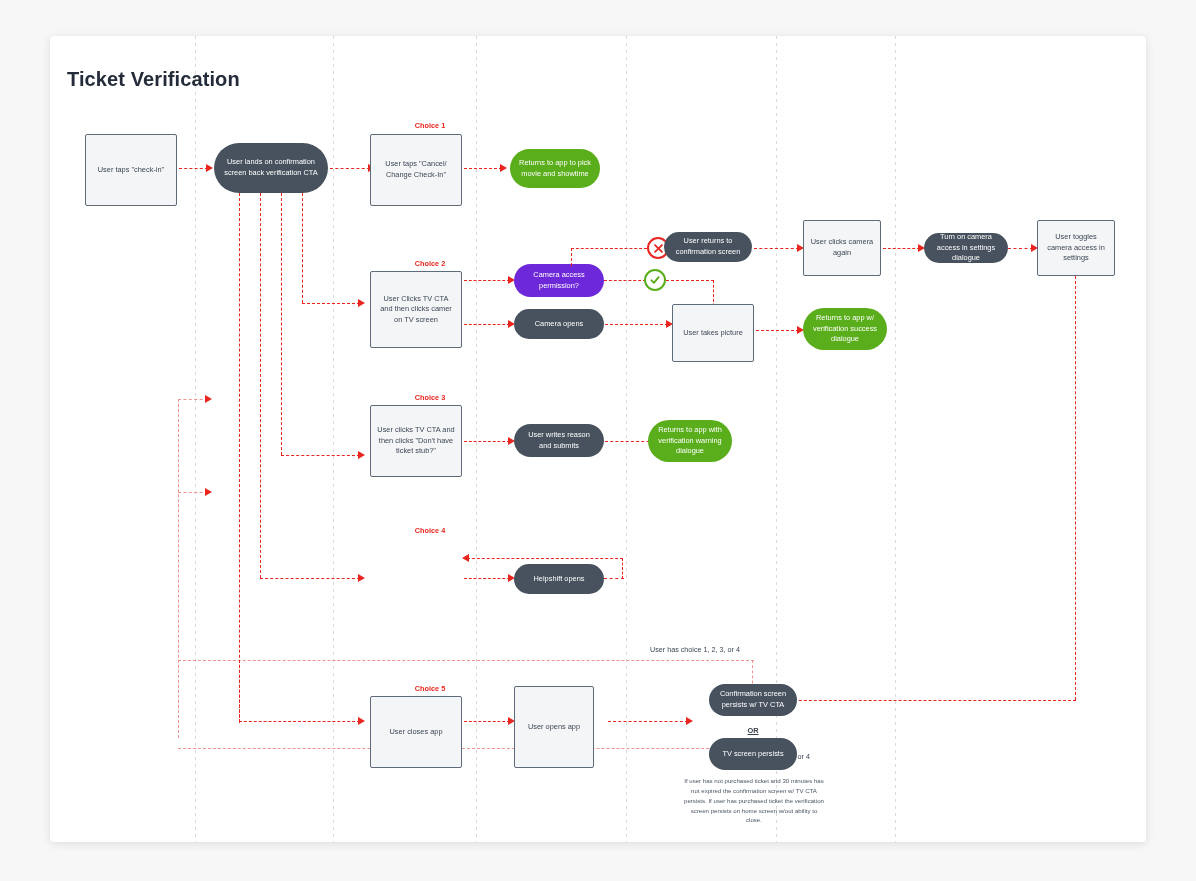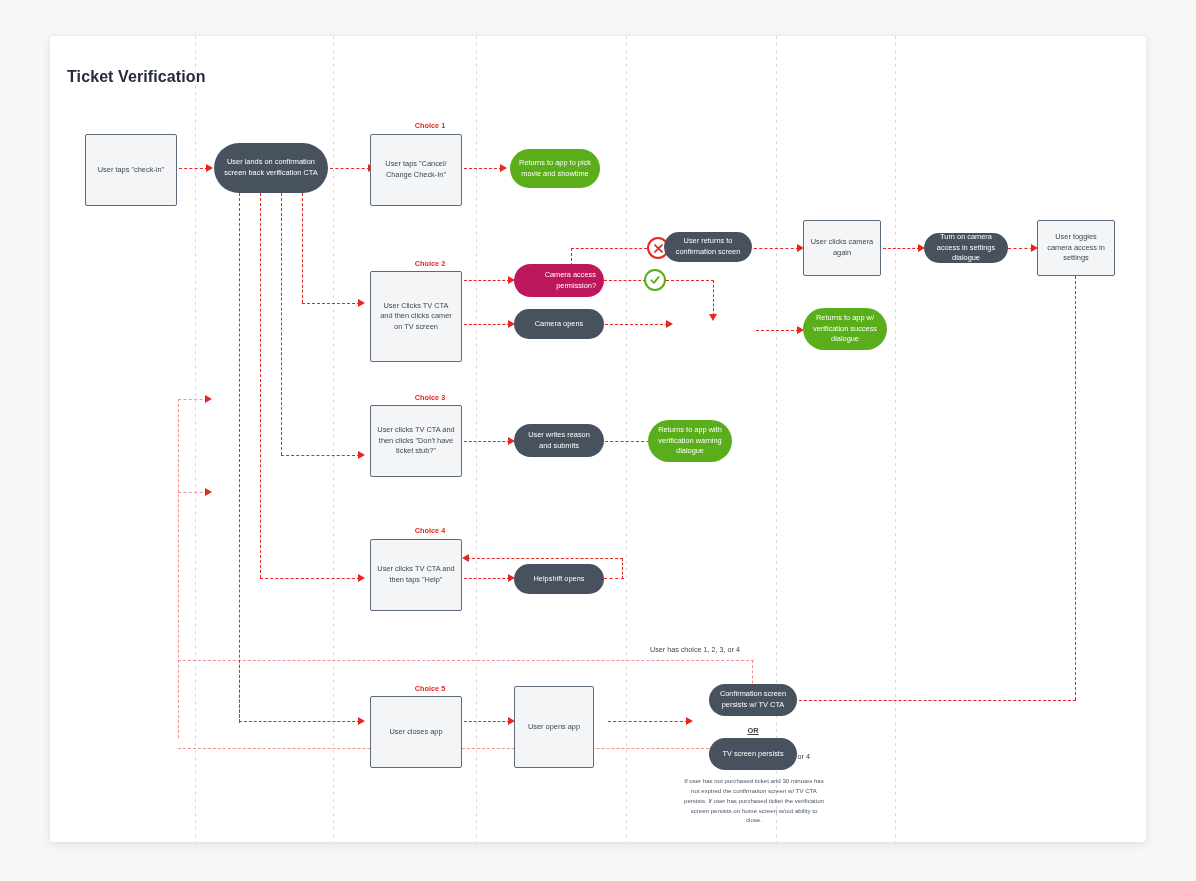--- a/index.html
+++ b/index.html
@@ -15,36 +15,36 @@
     overflow:hidden;
   }
   
   .guide{position:absolute;top:0;bottom:0;width:1px;
     background-image:linear-gradient(to bottom,#d9d9dd 0 3px, rgba(0,0,0,0) 3px 7px);
     background-size:1px 7px;}
 
   
   #title{
     position:absolute;left:17px;top:32px;
-    font-size:16px;font-weight:bold;letter-spacing:.1px;color:#242c3a;
+    font-size:20px;font-weight:bold;letter-spacing:.1px;color:#242c3a;
   }
 
   
   .node{position:absolute;display:flex;align-items:center;justify-content:center;
         text-align:center;box-sizing:border-box;line-height:1.42;}
   .rect{
     background:#f4f5f6;border:1.5px solid #5d6b7a;border-radius:2px;
     color:#3b4756;font-size:7.4px;padding:4px 6px;
   }
   .pill{
     background:#47525e;border-radius:999px;color:#ffffff;font-size:7.4px;
     padding:4px 8px;
   }
   .pill.green{background:#5aad1b;}
-  .pill.dark2{background:#be185d;text-align:right;}
+  .pill.dark2{background:#6d28d9;}
 
   
   .choice-label{position:absolute;color:#e8251f;font-size:7.3px;font-weight:bold;
      text-align:center;white-space:nowrap;}
   .note{position:absolute;color:#3b4756;font-size:7.2px;text-align:center;line-height:1.55;}
   .or-label{position:absolute;color:#39414d;font-size:7.4px;font-weight:bold;text-align:center;text-decoration:underline;}
   .footnote{position:absolute;color:#4a5563;font-size:6.1px;text-align:center;line-height:1.62;}
 
   
   .h{position:absolute;height:0;border-top:1.6px dashed #e8251f;}
@@ -95,21 +95,21 @@
 
   <div class="v" style="left:189px;top:157px;height:530px"></div>
   <div class="v" style="left:210px;top:157px;height:385px"></div>
   <div class="v" style="left:231px;top:157px;height:262px"></div>
   <div class="v" style="left:252px;top:157px;height:110px"></div>
 
   <div class="h" style="left:252px;top:267px;width:58px"></div>
   <div class="arrow r" style="left:308px;top:263px"></div>
 
   <div class="choice-label" style="left:330px;top:223px;width:100px">Choice 2</div>
-  <div class="node rect" style="left:320px;top:235px;width:92px;height:91px">User Clicks TV CTA and then clicks camer on TV screen</div>
+  <div class="node rect" style="left:320px;top:235px;width:92px;height:77px">User Clicks TV CTA and then clicks camer on TV screen</div>
 
   <div class="h" style="left:414px;top:244px;width:46px"></div>
   <div class="arrow r" style="left:458px;top:240px"></div>
   <div class="node pill dark2" style="left:464px;top:228px;width:90px;height:33px">Camera access permission?</div>
 
   <div class="h" style="left:414px;top:288px;width:46px"></div>
   <div class="arrow r" style="left:458px;top:284px"></div>
   <div class="node pill" style="left:464px;top:273px;width:90px;height:30px">Camera opens</div>
 
   <div class="v" style="left:521px;top:212px;height:18px"></div>
@@ -128,20 +128,21 @@
     <svg width="12" height="12" viewBox="0 0 12 12" aria-hidden="true">
       <path d="M2.4 6.3 L4.9 8.8 L9.6 3.2" stroke="#5aad1b" stroke-width="1.9" stroke-linecap="round" stroke-linejoin="round" fill="none"></path>
     </svg>
   </div>
   <div class="h" style="left:616px;top:244px;width:48px"></div>
   <div class="v" style="left:663px;top:244px;height:36px"></div>
   <div class="arrow d" style="left:659px;top:278px"></div>
 
   <div class="h" style="left:555px;top:288px;width:63px"></div>
   <div class="arrow r" style="left:616px;top:284px"></div>
+  <div class="node rect" style="left:622px;top:268px;width:82px;height:58px">User takes picture</div>
 
   <div class="h" style="left:706px;top:294px;width:43px"></div>
   <div class="arrow r" style="left:747px;top:290px"></div>
   <div class="node pill green" style="left:753px;top:272px;width:84px;height:42px">Returns to app w/ verification success dialogue</div>
 
   <div class="h" style="left:704px;top:212px;width:45px"></div>
   <div class="arrow r" style="left:747px;top:208px"></div>
   <div class="node rect" style="left:753px;top:184px;width:78px;height:56px">User clicks camera again</div>
 
   <div class="h" style="left:833px;top:212px;width:37px"></div>
@@ -167,21 +168,20 @@
   <div class="node pill" style="left:464px;top:388px;width:90px;height:33px">User writes reason and submits</div>
 
   <div class="h" style="left:555px;top:405px;width:60px"></div>
   <div class="arrow r" style="left:613px;top:401px"></div>
   <div class="node pill green" style="left:598px;top:384px;width:84px;height:42px">Returns to app with verification warning dialogue</div>
 
   <div class="h" style="left:210px;top:542px;width:100px"></div>
   <div class="arrow r" style="left:308px;top:538px"></div>
 
   <div class="choice-label" style="left:330px;top:490px;width:100px">Choice 4</div>
-  <div class="node rect" style="left:320px;top:503px;width:92px;height:72px">User clicks TV CTA and then taps "Help"</div>
 
 
   <div class="h" style="left:414px;top:542px;width:46px"></div>
   <div class="arrow r" style="left:458px;top:538px"></div>
   <div class="node pill" style="left:464px;top:528px;width:90px;height:30px">Helpshift opens</div>
 
   <div class="h" style="left:554px;top:542px;width:20px"></div>
   <div class="v" style="left:572px;top:522px;height:21px"></div>
   <div class="h" style="left:417px;top:522px;width:156px"></div>
   <div class="arrow l" style="left:412px;top:518px"></div>

